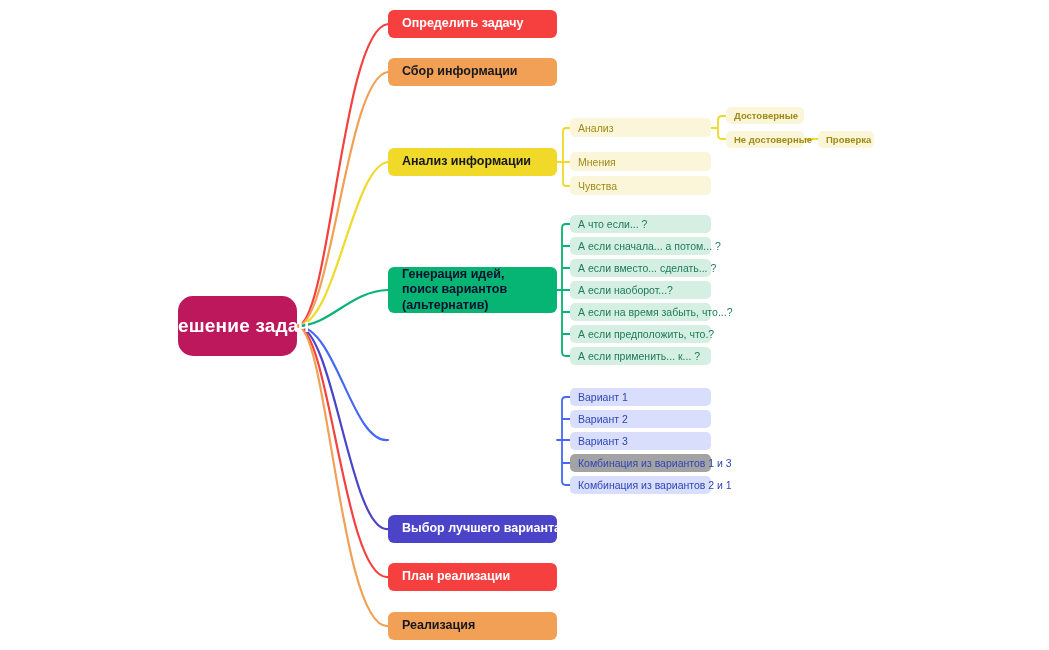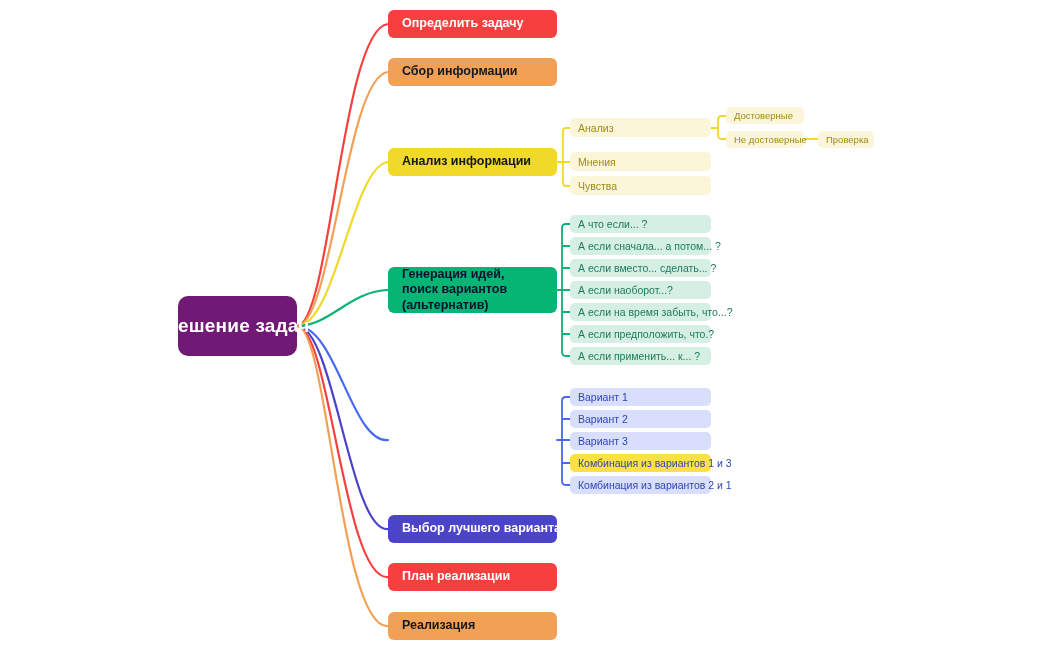--- a/index.html
+++ b/index.html
@@ -30,23 +30,23 @@
   }
   .node {
     position: absolute;
     box-sizing: border-box;
     display: flex;
     align-items: center;
     white-space: nowrap;
   }
   
   .root {
-    background: #701a75;
+    background: #be185d;
     color: #ffffff;
-    border-radius: 10px;
+    border-radius: 15px;
     font-size: 19px;
     font-weight: bold;
     line-height: 1.2;
     justify-content: center;
     text-align: center;
     padding: 12px 14px;
     letter-spacing: 0.2px;
   }
   
   .l1 {
@@ -64,21 +64,21 @@
   
   .l2 {
     border-radius: 5px;
     font-size: 10.5px;
     font-weight: normal;
     padding: 0 8px;
   }
   .l3 {
     border-radius: 5px;
     font-size: 9.5px;
-    font-weight: normal;
+    font-weight: bold;
     padding: 0 8px;
   }
 </style>
 </head>
 <body>
 
 <div id="canvas">
 
   <svg id="links" viewBox="0 0 1049 650" width="1049" height="650" xmlns="http://www.w3.org/2000/svg">
     <g fill="none" stroke-linecap="round" stroke-linejoin="round">
@@ -203,21 +203,21 @@
   </div>
 
   <div class="node l2" style="left:570px; top:410px; width:141px; height:18px; background:#d8defc; color:#2f46b8;">
     <span>Вариант 2</span>
   </div>
 
   <div class="node l2" style="left:570px; top:432px; width:141px; height:18px; background:#d8defc; color:#2f46b8;">
     <span>Вариант 3</span>
   </div>
 
-  <div class="node l2" style="left:570px; top:454px; width:141px; height:18px; background:#fde047; color:#2f46b8;">
+  <div class="node l2" style="left:570px; top:454px; width:141px; height:18px; background:#a3a3a3; color:#2f46b8;">
     <span>Комбинация из вариантов 1 и 3</span>
   </div>
 
   <div class="node l2" style="left:570px; top:476px; width:141px; height:18px; background:#d8defc; color:#2f46b8;">
     <span>Комбинация из вариантов 2 и 1</span>
   </div>
 
 </div>
 
 </body></html>

